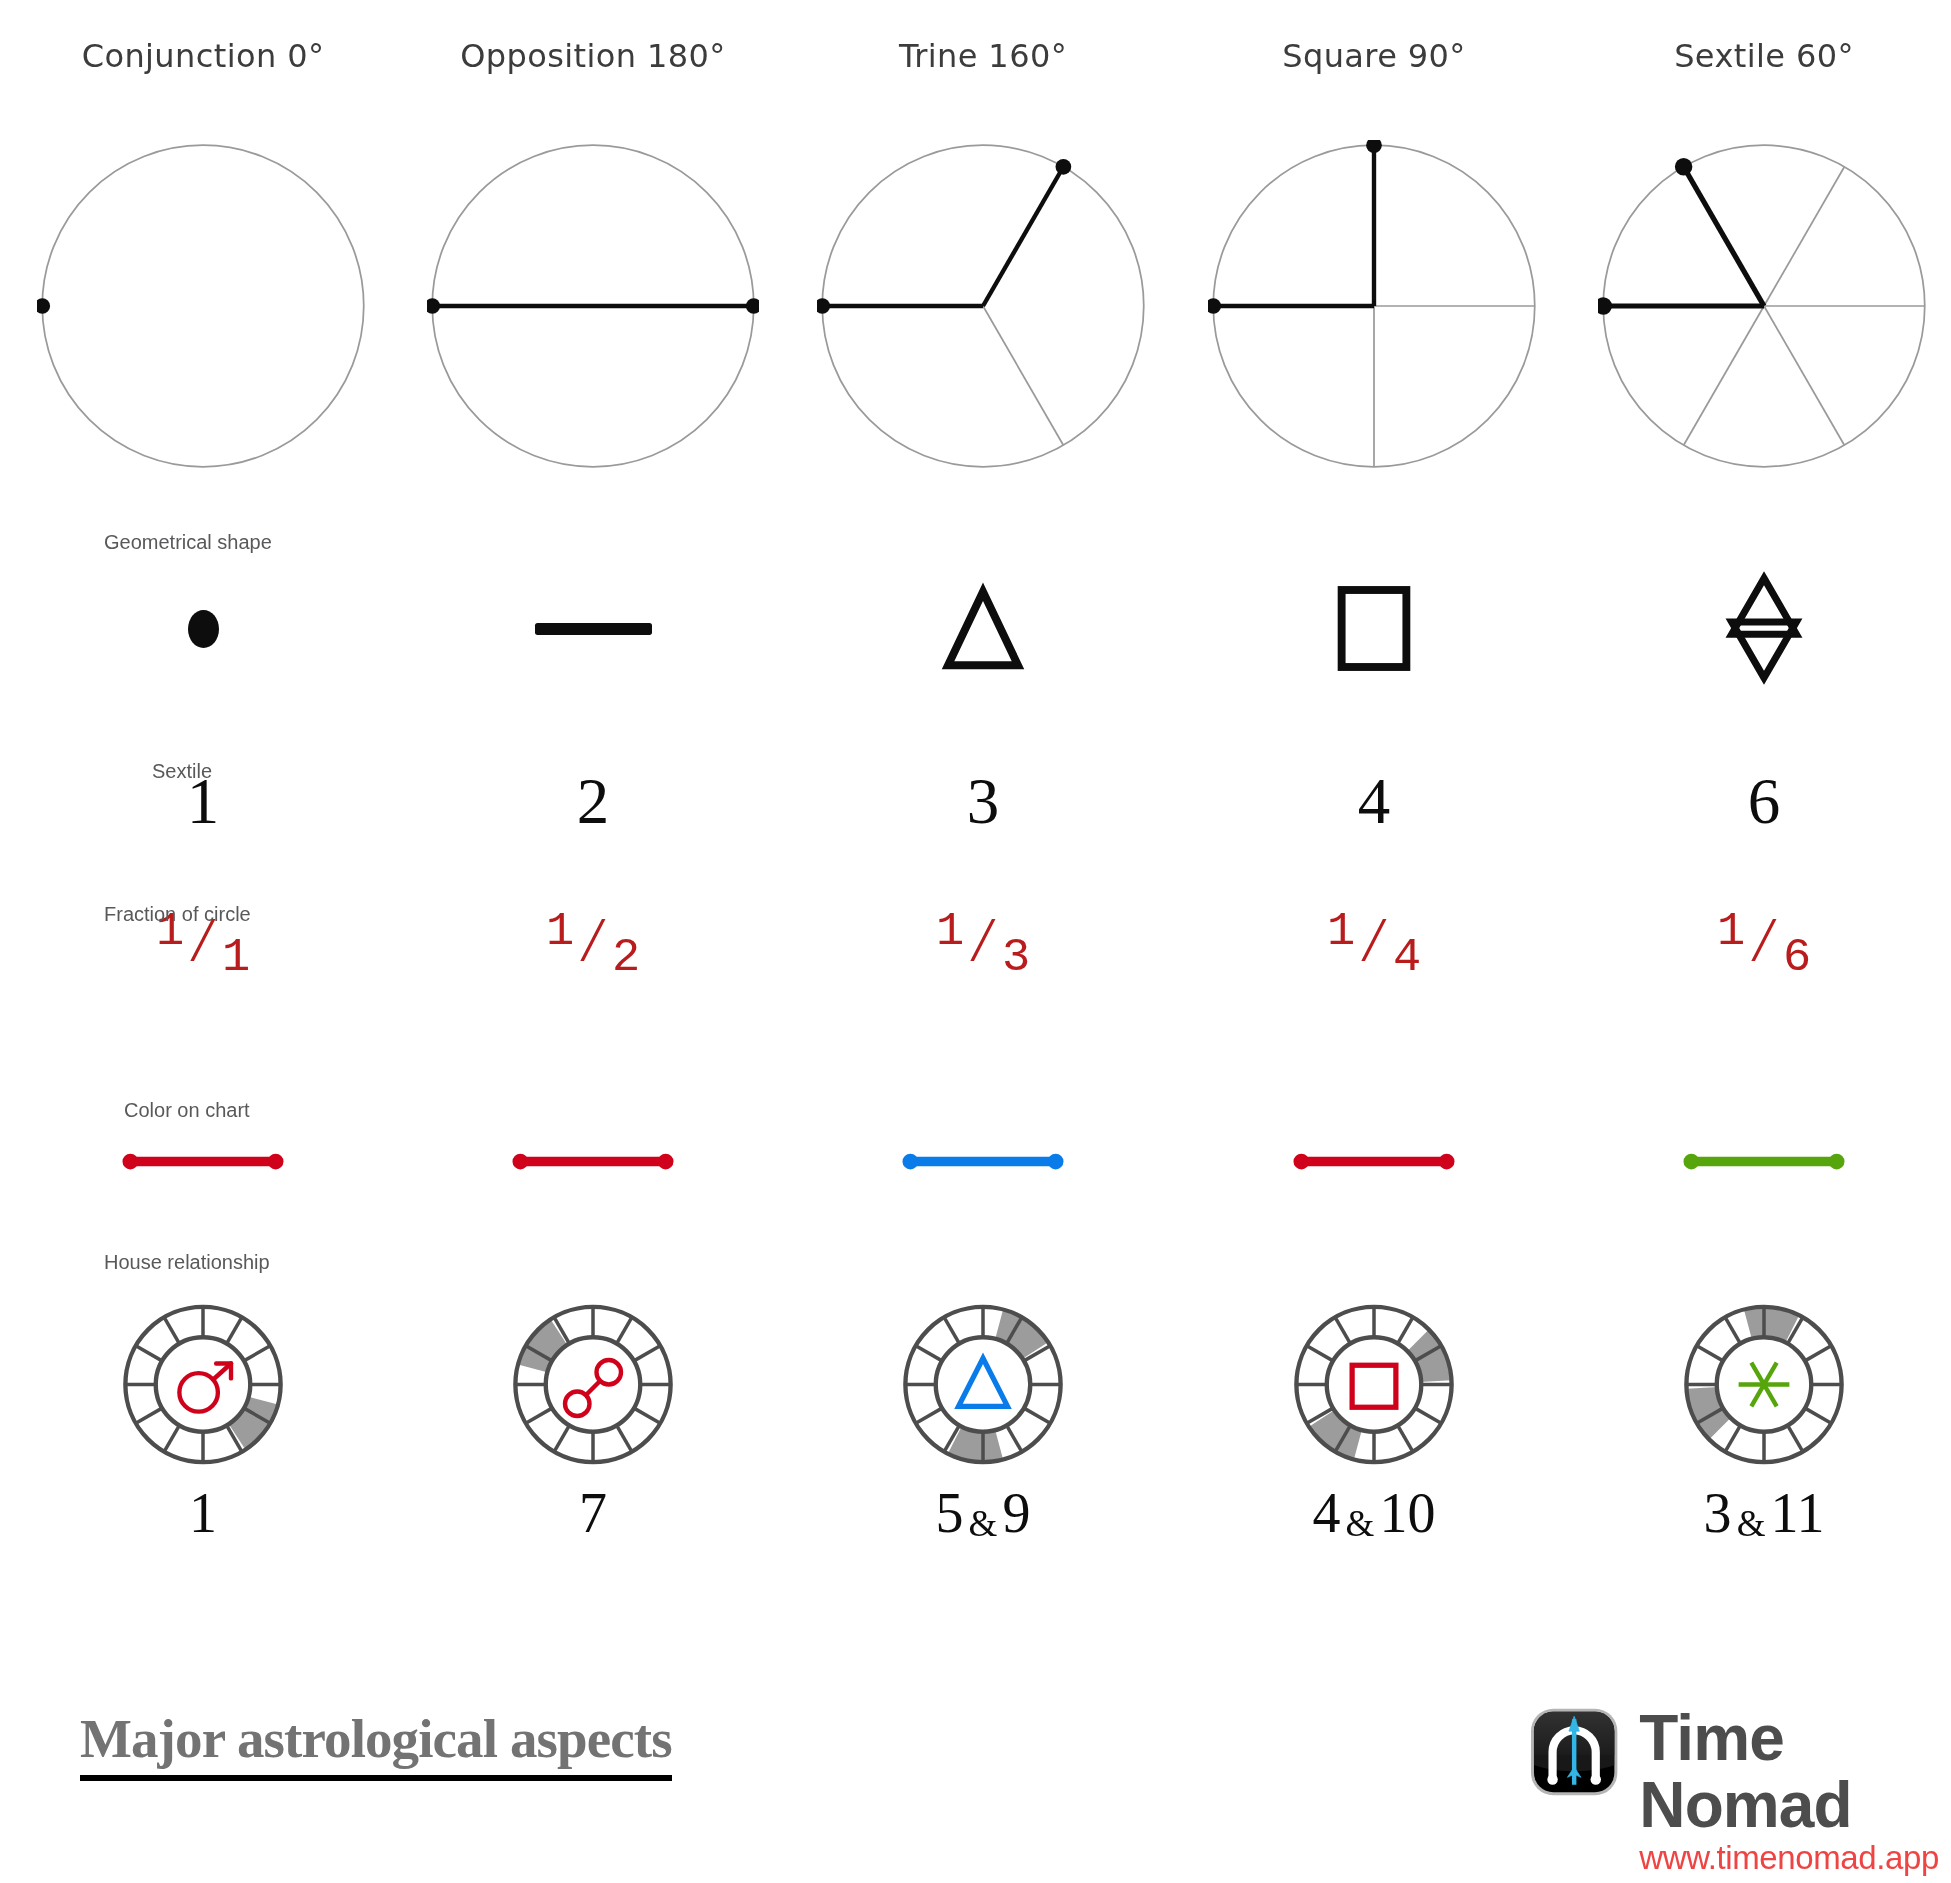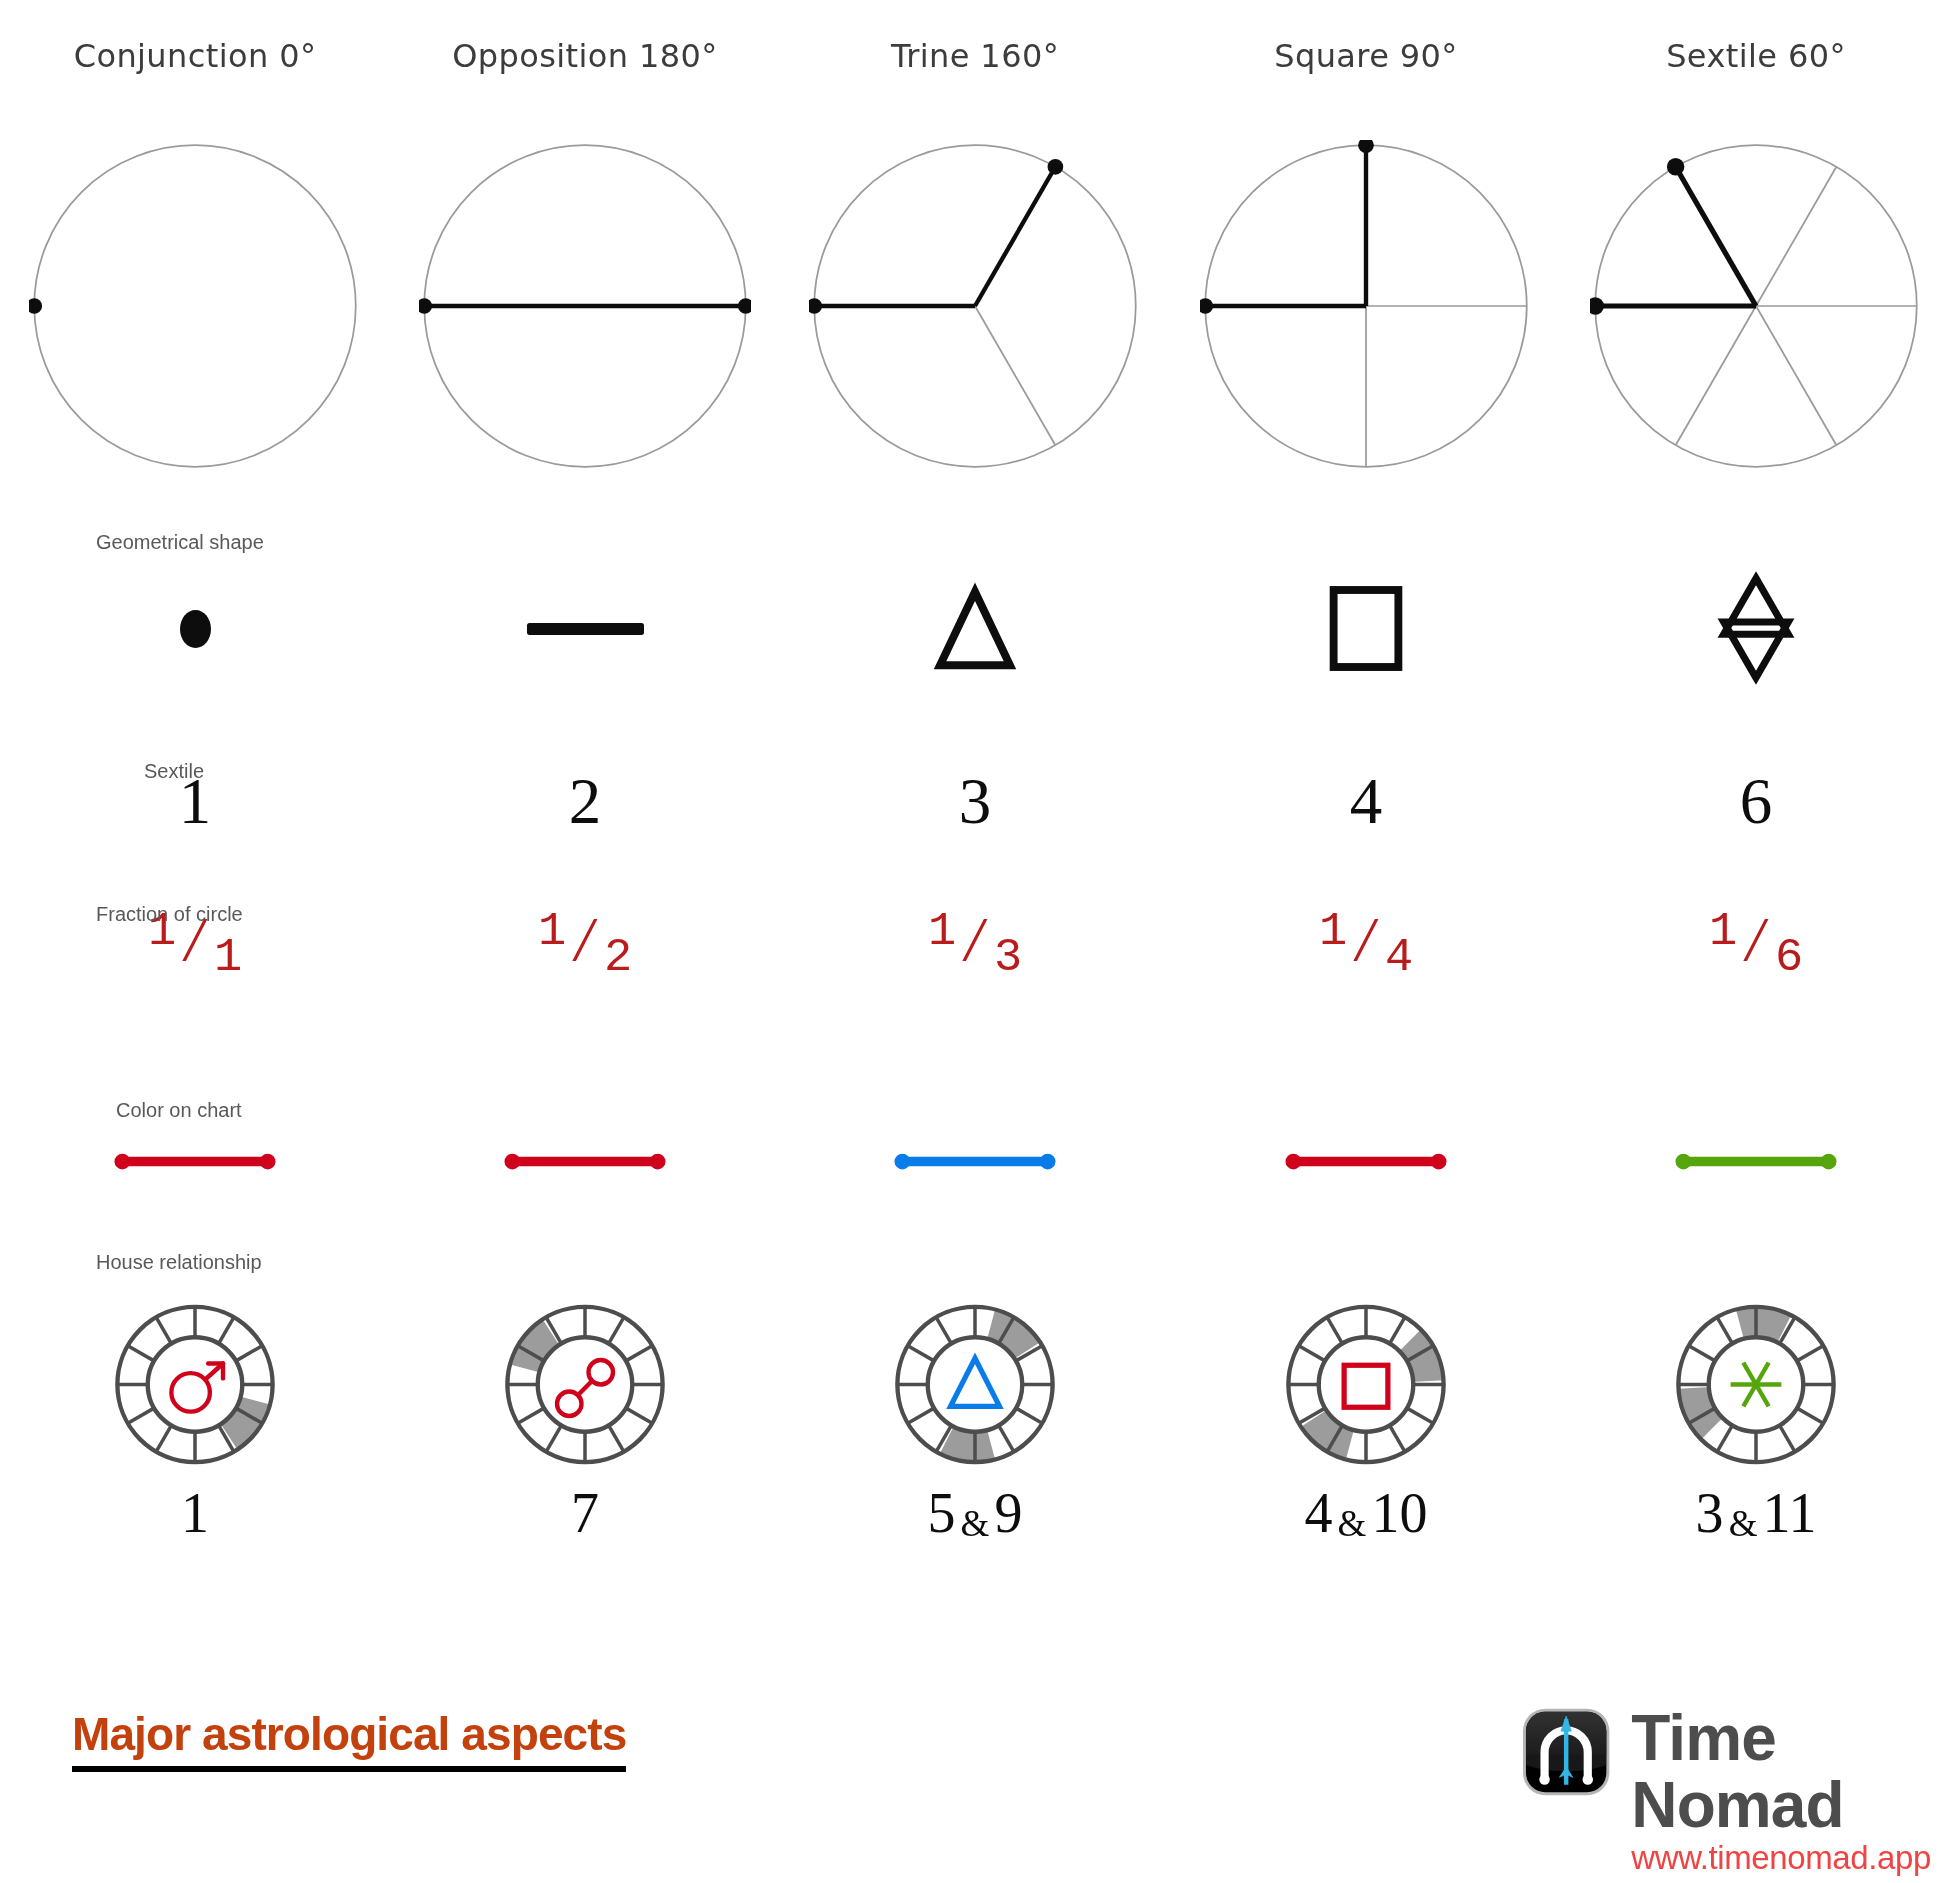--- a/index.html
+++ b/index.html
@@ -1,21 +1,21 @@
 <!DOCTYPE html>
 <html style="font-size:14px"><head>
 <meta charset="utf-8">
 <style>
   html,body{margin:0;padding:0;background:#ffffff;}
   body{
     width:1951px;height:1884px;position:relative;overflow:hidden;
     font-family:"Liberation Sans", sans-serif;
     -webkit-font-smoothing:antialiased;
   }
-  .sheet{position:absolute;inset:0;}
+  .sheet{position:absolute;inset:0;margin-left:8px;}
 
   
   .col{position:absolute;width:390px;top:0;}
   .c0{left:0px}.c1{left:390px}.c2{left:780px}.c3{left:1171px}.c4{left:1561px}
 
   
   .hdr{
     position:absolute;top:37px;width:100%;text-align:center;
     font-family:"DejaVu Sans", sans-serif;
     font-size:32px;color:#3c3c3c;letter-spacing:0.4px;white-space:nowrap;
@@ -61,22 +61,22 @@
   
   .housenum{position:absolute;top:1485px;width:100%;text-align:center;
             font-family:"Liberation Serif", serif;font-size:56px;color:#0d0d0d;line-height:1;
             white-space:nowrap;}
   .housenum .amp{font-size:37px;padding:0 5.2px;position:relative;top:3.5px;}
 
   
   .footer{position:absolute;left:0;top:1686px;width:1951px;height:198px;}
   .ftitle{
     position:absolute;left:72px;top:21px;
-    font-family:Liberation Sans, sans-serif;
-    font-weight:bold;font-size:46px;color:#c2410c;
+    font-family:Liberation Serif, serif;
+    font-weight:bold;font-size:55px;color:#737373;
     border-bottom:6.1px solid #000;padding-bottom:5.2px;display:inline-block;
     letter-spacing:-0.9px;
   }
   .fsub{
     position:absolute;left:72px;top:127px;
     font-family:"Liberation Sans", sans-serif;
     font-size:35px;color:#111;letter-spacing:-0.3px;
   }
   .brand{position:absolute;left:1520px;top:12.2px;display:flex;align-items:flex-start;gap:19px;}
   .brandtext{display:flex;flex-direction:column;justify-content:center;padding-top:7px;}

